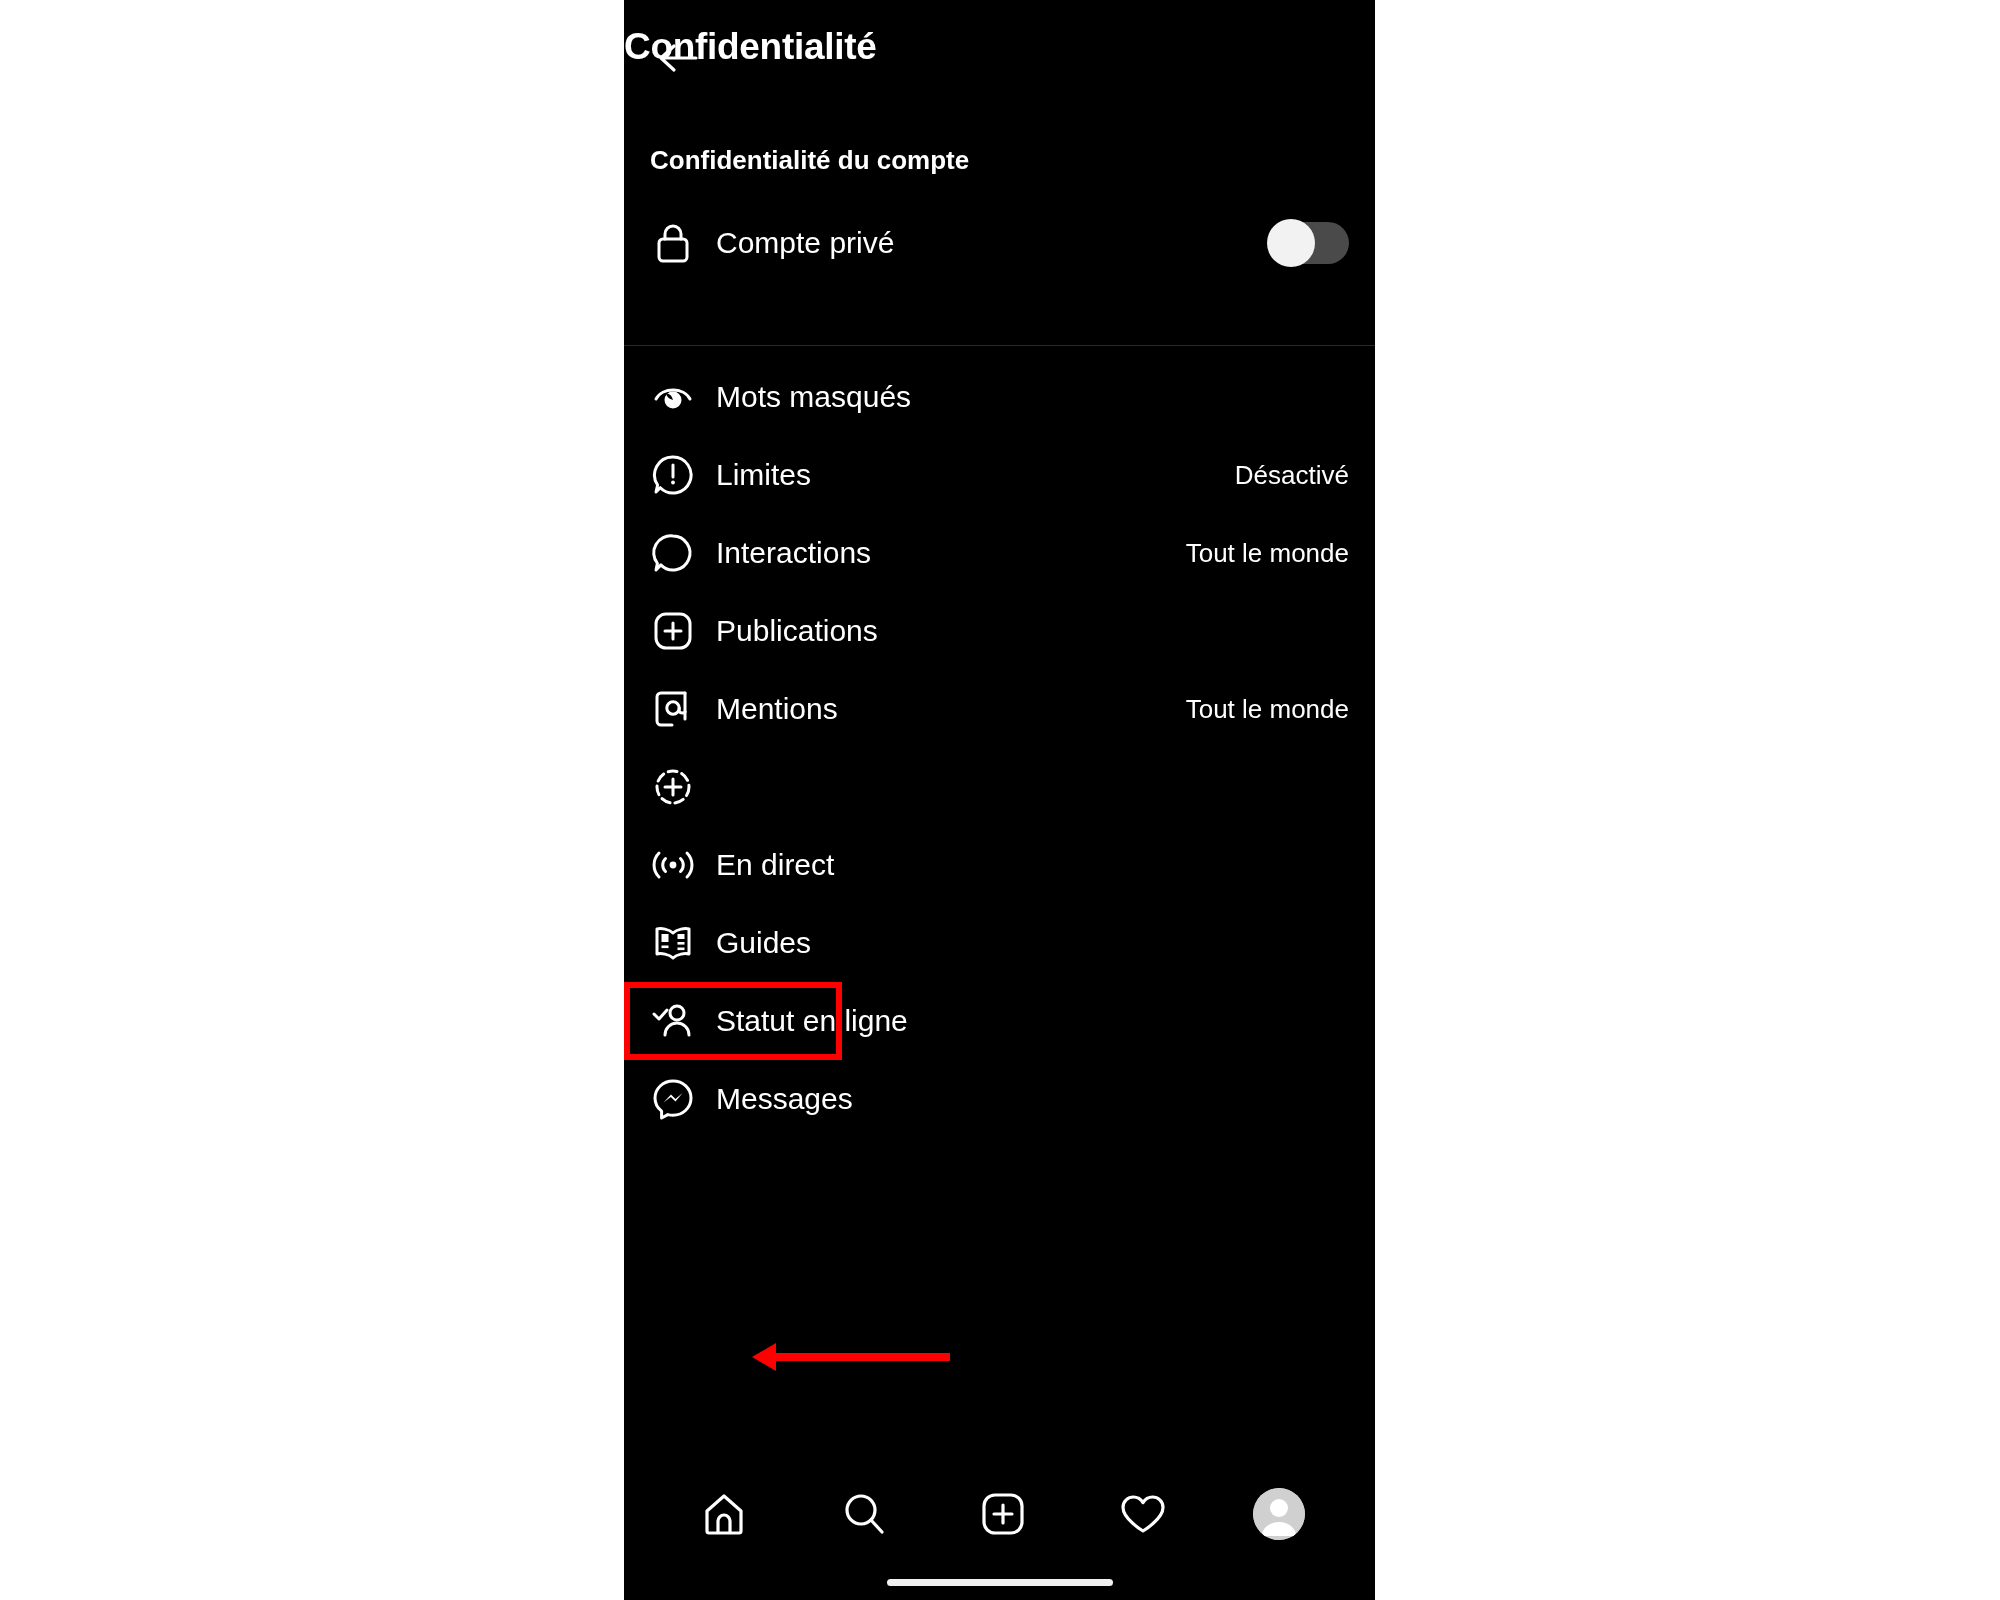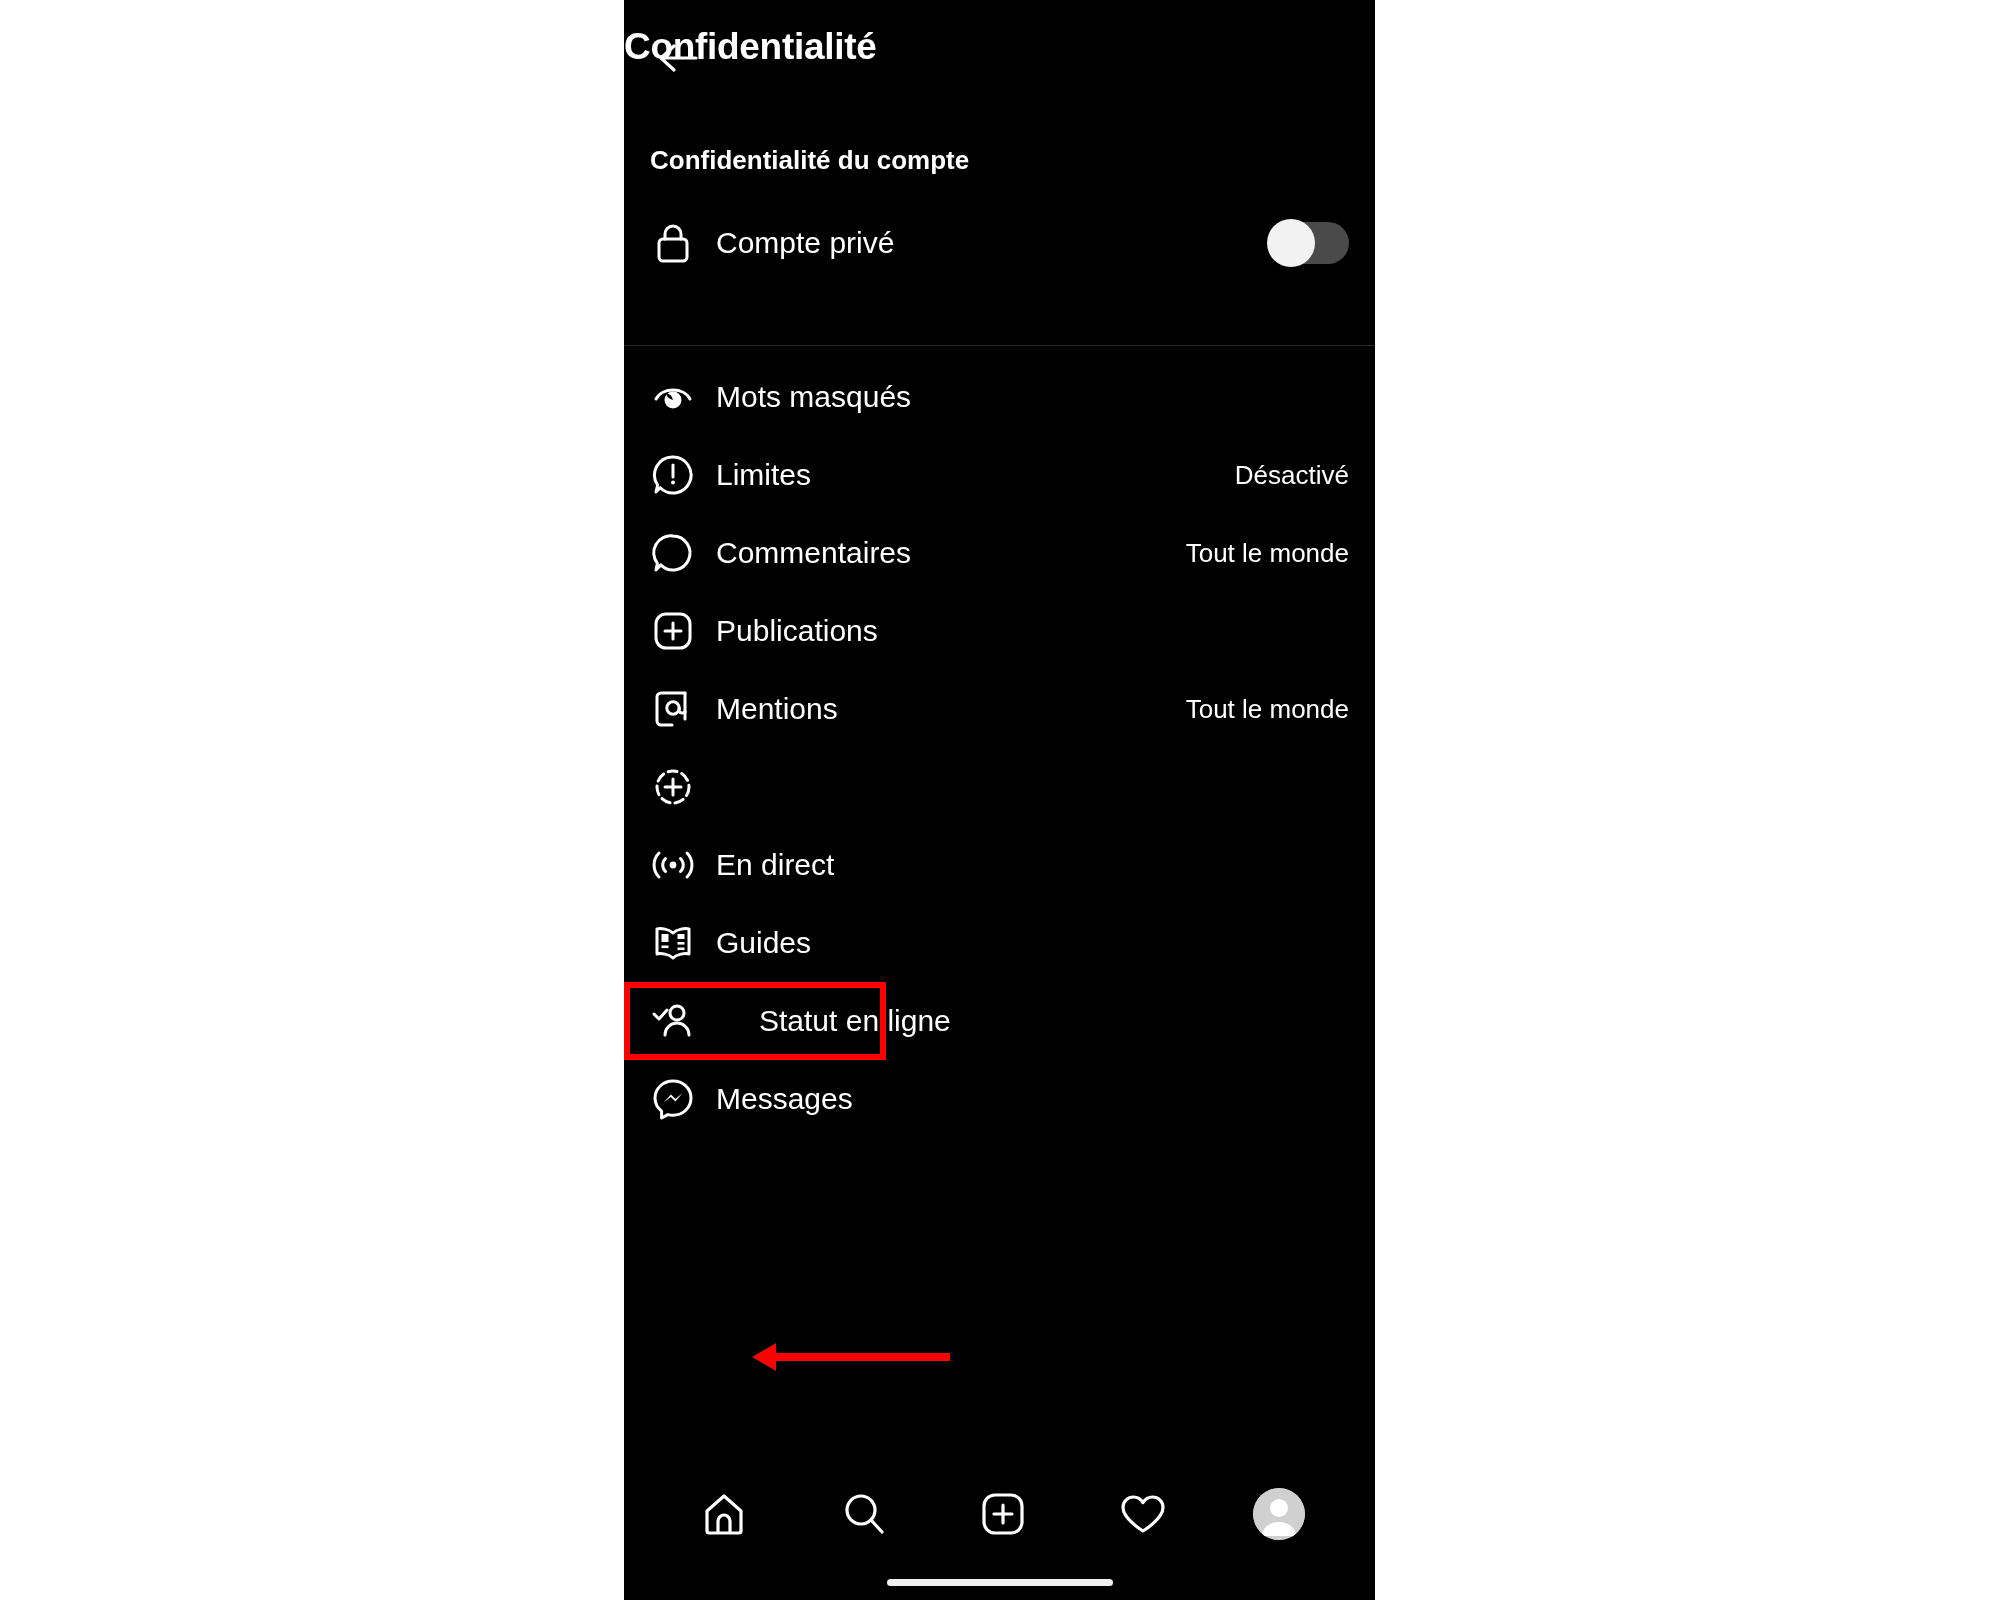--- a/index.html
+++ b/index.html
@@ -128,24 +128,23 @@
 
   
   #interactions-list { margin-top: 12px; }
   #interactions-list .row { height: 78px; }
 
   
   #row-status {
     border: 6px solid #ff0000;
     box-sizing: border-box;
     margin-left: 0px;
-    width: 262px;
+    width: 218px;
     height: 76px;
     padding-left: 20px;
-    gap: 43px;
   }
 
   
   #red-arrow {
     position: absolute;
     left: 750px;
     top: 1337px;
     width: 200px;
     height: 40px;
     pointer-events: none;
@@ -255,21 +254,21 @@
       <div class="row-label">Limites</div>
       <div class="row-value">Désactivé</div>
     </div>
 
     <div class="row">
       <div class="row-icon">
         <svg width="44" height="44" viewBox="0 0 44 44" fill="none">
           <path d="M22 5 a17 17 0 1 1 -12.2 28.9 L5 39 l1.4 -6.6 A17 17 0 0 1 22 5 Z" stroke="#ffffff" stroke-width="3" stroke-linejoin="round"></path>
         </svg>
       </div>
-      <div class="row-label">Commentaires</div>
+      <div class="row-label">Interactions</div>
       <div class="row-value">Tout le monde</div>
     </div>
 
     <div class="row">
       <div class="row-icon">
         <svg width="42" height="42" viewBox="0 0 42 42" fill="none">
           <rect x="4" y="4" width="34" height="34" rx="10" stroke="#ffffff" stroke-width="3"></rect>
           <path d="M21 13 V29 M13 21 H29" stroke="#ffffff" stroke-width="3" stroke-linecap="round"></path>
         </svg>
       </div>

